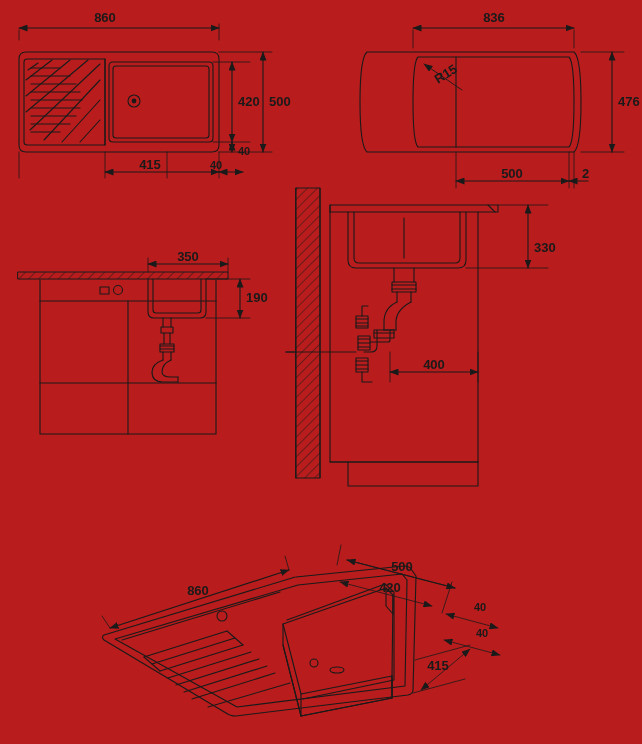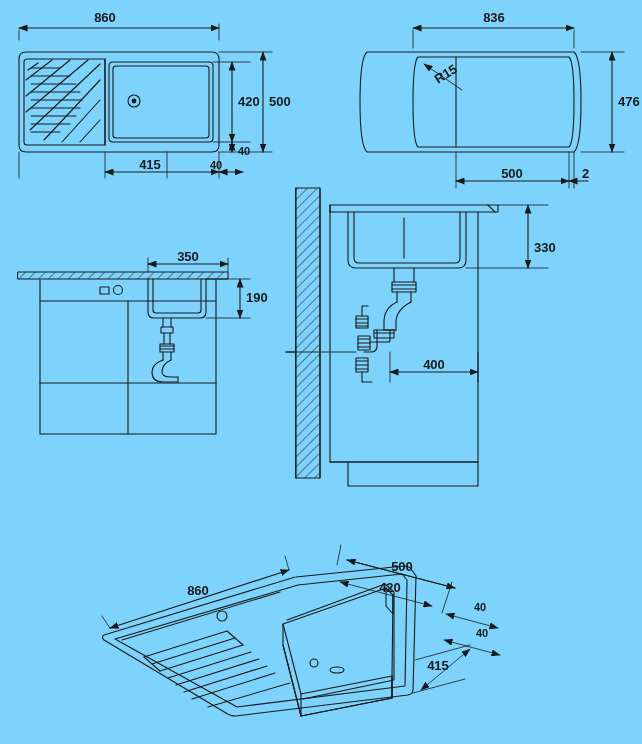--- a/index.html
+++ b/index.html
@@ -1,20 +1,20 @@
 <!DOCTYPE html>
 <html><head>
 <meta charset="utf-8">
 <style>
   html,body{margin:0;padding:0;background:#ffffff;}
   body{font-family:"Liberation Sans",sans-serif;}
   #sheet{
     position:relative;
     width:642px;height:744px;
-    background:#7dd3fc;
+    background:#b91c1c;
     overflow:hidden;
   }
   svg{display:block;}
   .dim-text{
     font-family:"Liberation Sans",sans-serif;
     font-size:13px;
     font-weight:bold;
     fill:#1a1a1a;
   }
   .dim-text-sm{

